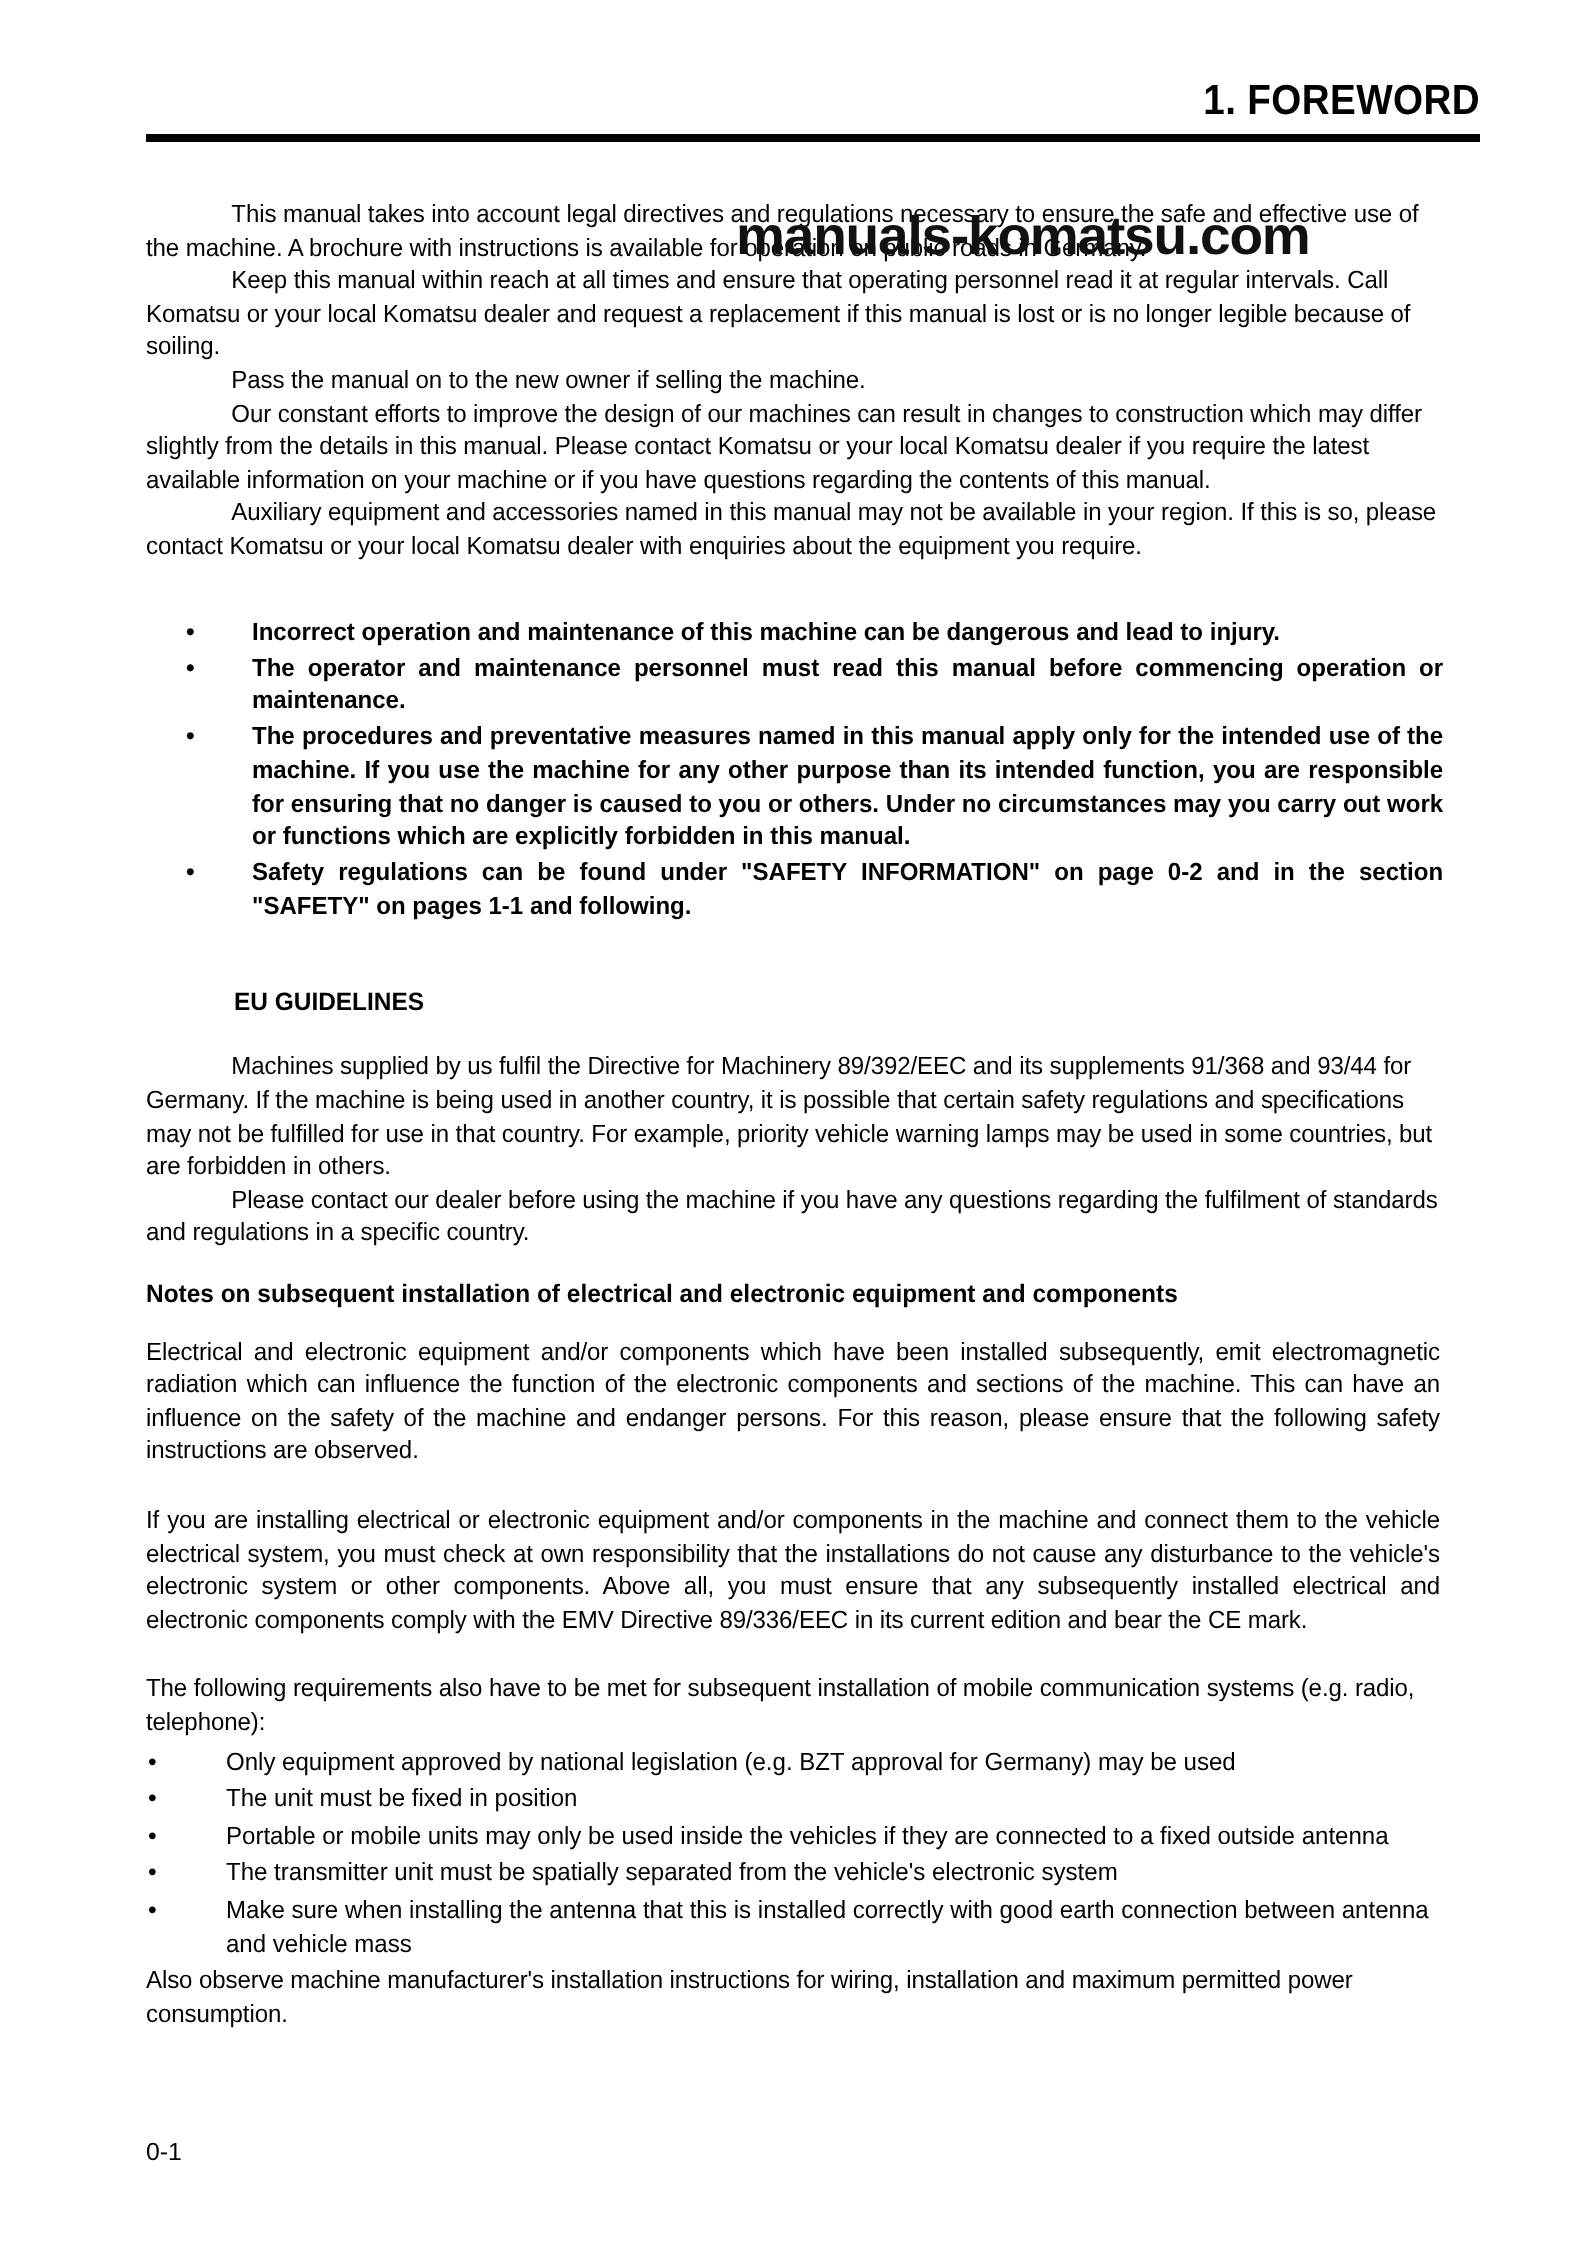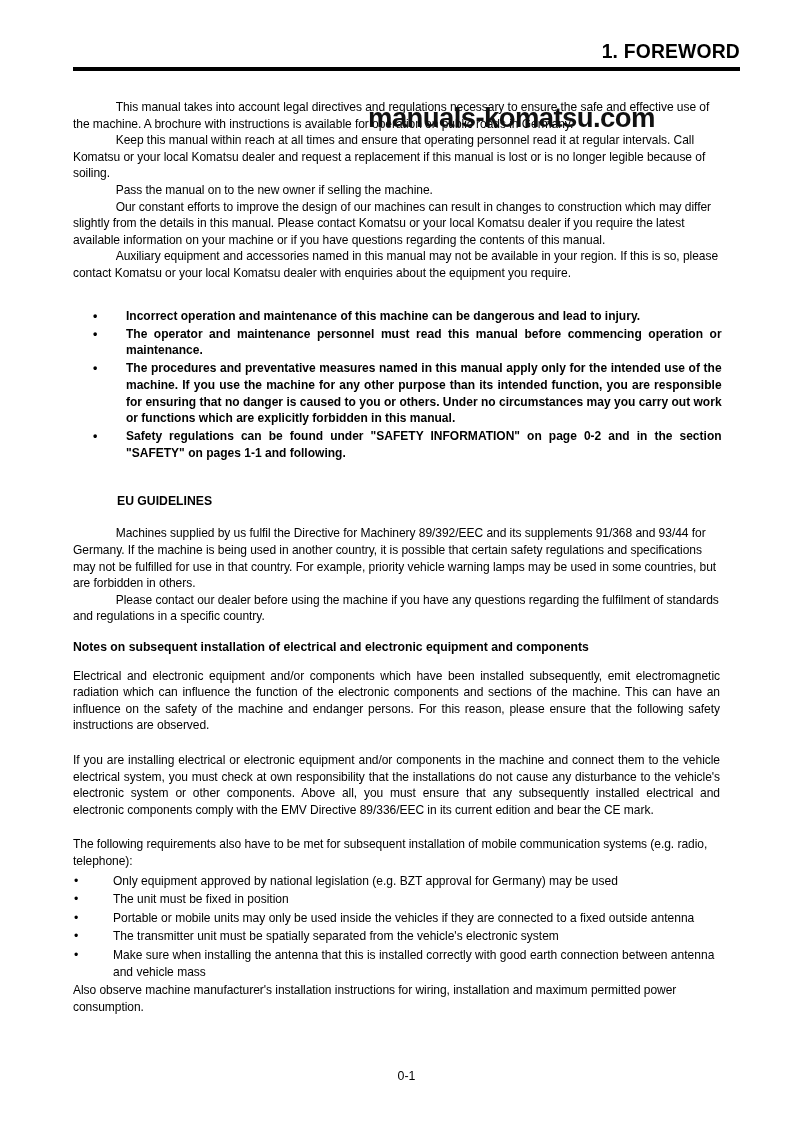--- a/index.html
+++ b/index.html
@@ -146,21 +146,21 @@
     transform-origin: left top;
     pointer-events: none;
   }
 
   
   .footer {
     position: absolute;
     left: 73px;
     top: 1068px;
     width: 667px;
-    text-align: center;
+    text-align: left;
     font-size: 12.4px;
     line-height: 16px;
   }
 </style>
 </head>
 <body>
 
 <div class="page">
 
   <div class="header">

